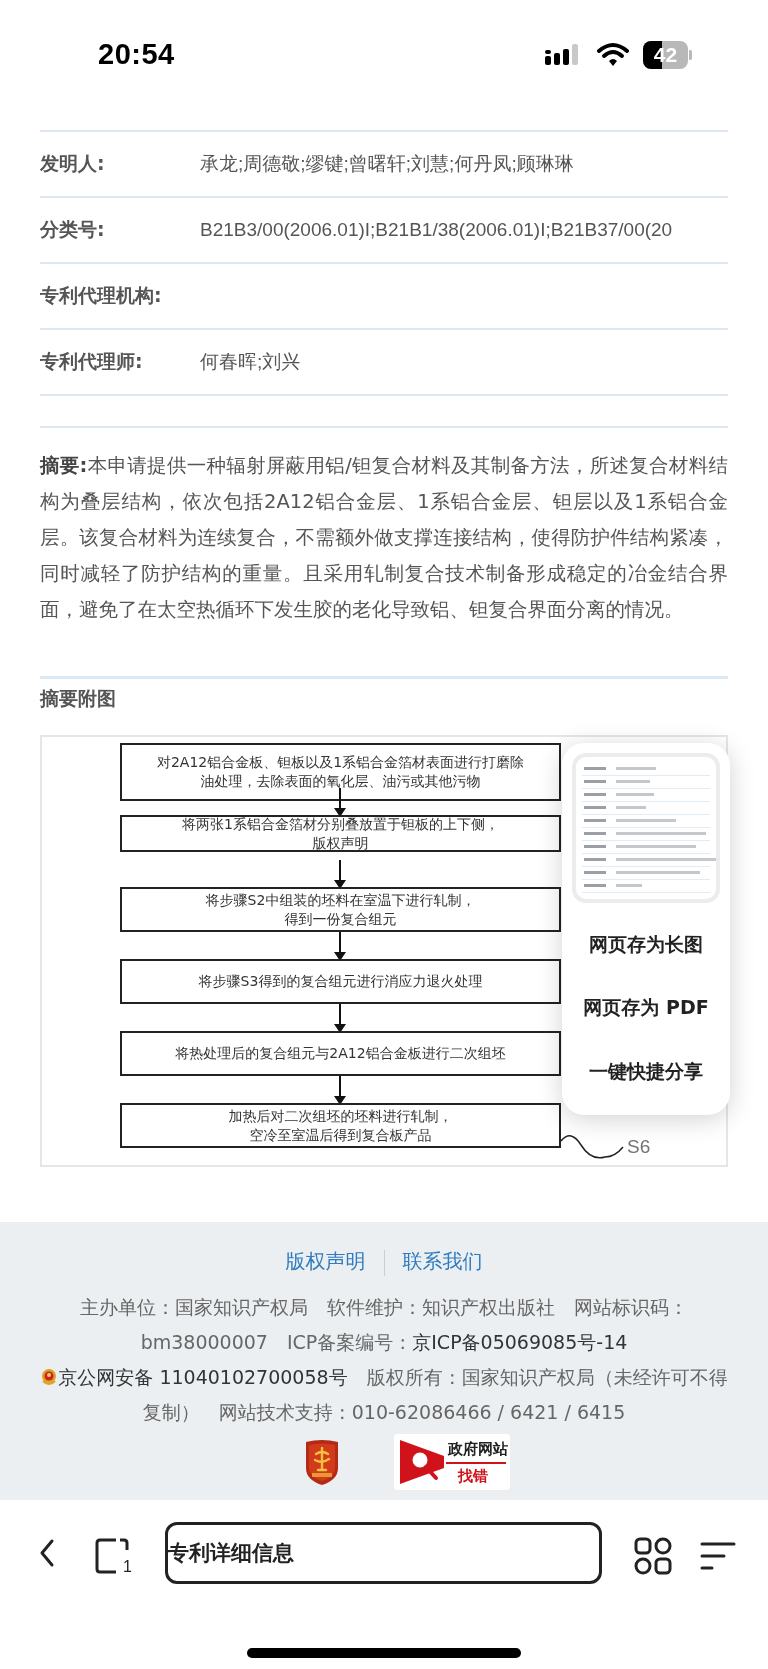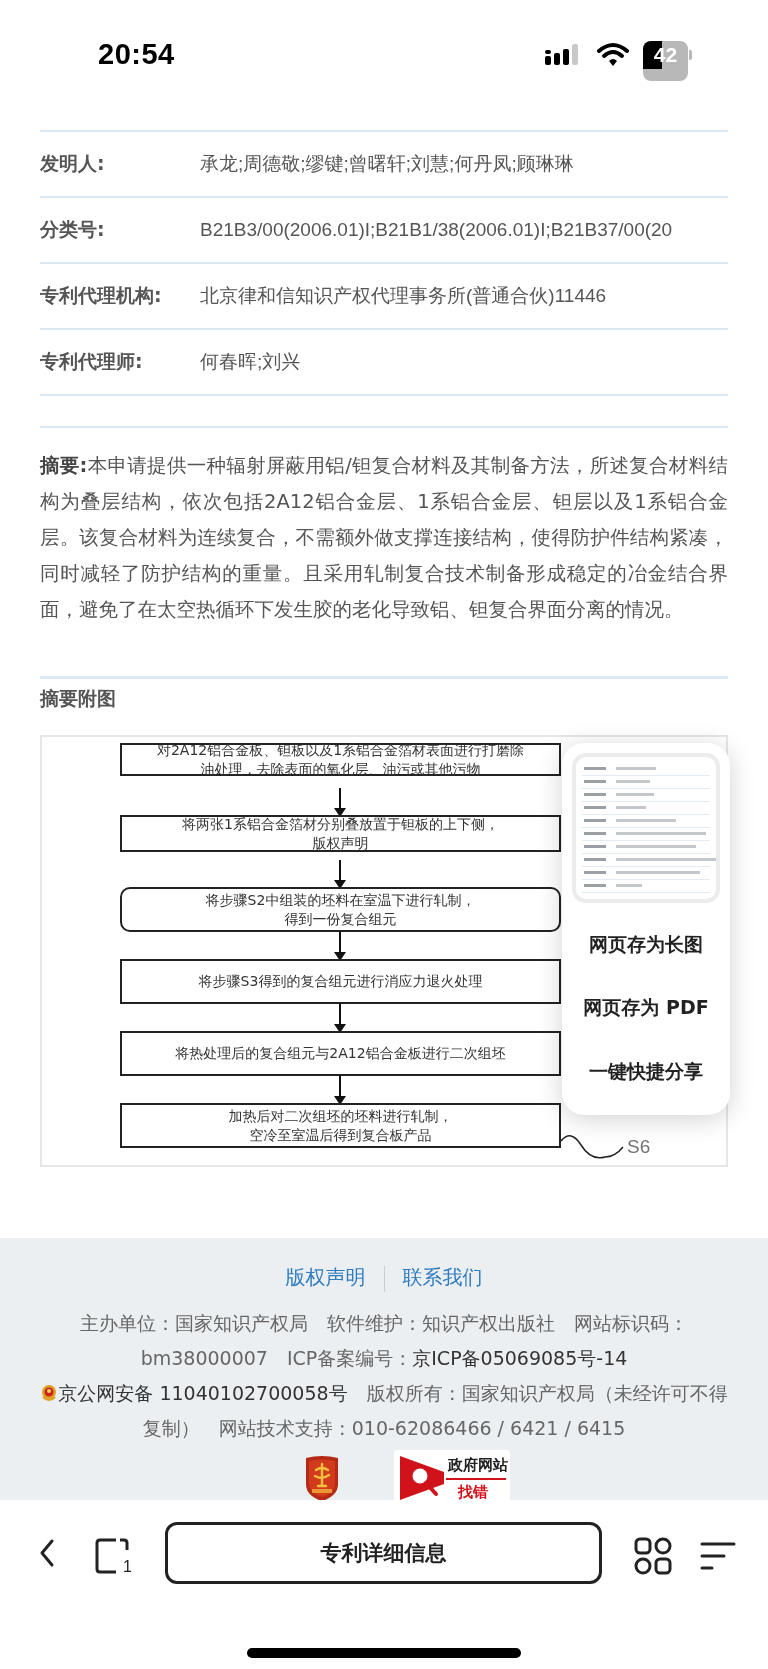--- a/index.html
+++ b/index.html
@@ -5,21 +5,21 @@
   * { box-sizing: border-box; margin: 0; padding: 0; }
   html, body { width: 768px; height: 1669px; background: #ffffff; overflow: hidden; }
   body { position: relative; font-family: "DejaVu Sans", "Liberation Sans", sans-serif; color: #333; }
 
   
   .status-bar { position: absolute; left: 0; top: 0; width: 768px; height: 110px; }
   .status-time { position: absolute; left: 98px; top: 38px; font-family: "Liberation Sans", sans-serif; font-weight: bold; font-size: 29px; color: #000; letter-spacing: 0.5px; }
   .signal { position: absolute; left: 545px; top: 43px; width: 38px; height: 24px; }
   .wifi { position: absolute; left: 597px; top: 42px; width: 32px; height: 26px; }
   .battery { position: absolute; left: 643px; top: 41px; width: 50px; height: 28px; }
-  .battery-body { position: absolute; left: 0; top: 0; width: 45px; height: 40px; border-radius: 8px; background: #b8b8b8; overflow: hidden; }
+  .battery-body { position: absolute; left: 0; top: 0; width: 45px; height: 28px; border-radius: 8px; background: #b8b8b8; overflow: hidden; }
   .battery-fill { position: absolute; left: 0; top: 0; height: 28px; background: #000; }
   .battery-text { position: absolute; left: 0; top: 0; width: 45px; height: 28px; line-height: 28px; text-align: center; color: #fff; font-family: "Liberation Sans", sans-serif; font-weight: bold; font-size: 21px; }
   .battery-tip { position: absolute; left: 46px; top: 9px; width: 3px; height: 10px; border-radius: 0 2px 2px 0; background: #b8b8b8; }
 
   
   .info { position: absolute; left: 40px; top: 130px; width: 688px; }
   .hr { height: 2px; background: #dce8f4; }
   .row { height: 64px; display: flex; align-items: center; font-size: 19px; white-space: nowrap; overflow: hidden; }
   .row-label { width: 160px; font-weight: bold; color: #555; flex: none; }
   .row-value { color: #555; font-family: "Liberation Sans", "DejaVu Sans", sans-serif; }
@@ -41,35 +41,35 @@
 
   
   .popup { position: absolute; left: 562px; top: 743px; width: 168px; height: 372px; background: #fff; border-radius: 22px; box-shadow: 0 4px 26px rgba(0,0,0,0.18); }
   .thumb { position: absolute; left: 10px; top: 10px; width: 148px; height: 150px; border: 4px solid #ececec; border-radius: 14px; background: #fff; overflow: hidden; padding: 6px 6px; }
   .thumb-line { height: 13px; border-bottom: 1px solid #e3ecf5; position: relative; }
   .thumb-line .tl { position: absolute; left: 2px; top: 4px; width: 22px; height: 3px; background: #9aa0a6; }
   .thumb-line .tv { position: absolute; left: 34px; top: 4px; height: 3px; background: #c4c8cc; }
   .popup-item { position: absolute; left: 0; width: 168px; text-align: center; font-size: 19px; font-weight: bold; color: #222; }
 
   
-  .footer { position: absolute; left: 0; top: 1222px; width: 768px; height: 278px; background: #eceff1; margin-top: 16px; }
+  .footer { position: absolute; left: 0; top: 1222px; width: 768px; height: 278px; background: #eceff1; }
   .footer-links { position: absolute; left: 0; top: 26px; width: 768px; text-align: center; font-size: 20px; color: #2e7bbf; }
   .footer-links span { display: inline-block; padding: 0 18px; }
   .footer-links .sep { width: 1px; height: 26px; background: #c9ced3; padding: 0; vertical-align: middle; }
   .footer-text { position: absolute; left: 36px; top: 68px; width: 696px; text-align: center; font-size: 19px; line-height: 35px; color: #666; }
   .footer-text .dark { color: #333; }
   .police-icon { display: inline-block; width: 18px; height: 20px; vertical-align: -3px; }
   .badge-party { position: absolute; left: 303px; top: 216px; width: 38px; height: 48px; }
   .badge-gov { position: absolute; left: 394px; top: 212px; width: 116px; height: 56px; background: #fff; border-radius: 4px; }
 
   
   .bottom-bar { position: absolute; left: 0; top: 1500px; width: 768px; height: 169px; background: #fff; }
   .back-icon { position: absolute; left: 36px; top: 37px; width: 22px; height: 32px; }
   .tabs-icon { position: absolute; left: 94px; top: 36px; width: 40px; height: 40px; }
-  .title-pill { position: absolute; left: 165px; top: 22px; width: 437px; height: 62px; border: 3px solid #222; border-radius: 12px; display: flex; align-items: center; justify-content: center; font-size: 21px; font-weight: bold; color: #222; }
+  .title-pill { position: absolute; left: 165px; top: 22px; width: 437px; height: 62px; border: 3px solid #222; border-radius: 12px; display: flex; align-items: center; justify-content: flex-start; font-size: 21px; font-weight: bold; color: #222; }
   .apps-icon { position: absolute; left: 633px; top: 36px; width: 40px; height: 40px; }
   .menu-icon { position: absolute; left: 700px; top: 40px; width: 36px; height: 32px; }
   .home-indicator { position: absolute; left: 247px; top: 148px; width: 274px; height: 10px; border-radius: 5px; background: #000; }
 </style>
 </head>
 <body>
 
 <div class="status-bar">
   <div class="status-time">20:54</div>
   <svg class="signal" viewBox="0 0 38 24">
@@ -102,54 +102,53 @@
     <span class="row-value">承龙;周德敬;缪键;曾曙轩;刘慧;何丹凤;顾琳琳</span>
   </div>
   <div class="hr"></div>
   <div class="row">
     <span class="row-label">分类号:</span>
     <span class="row-value">B21B3/00(2006.01)I;B21B1/38(2006.01)I;B21B37/00(20</span>
   </div>
   <div class="hr"></div>
   <div class="row">
     <span class="row-label">专利代理机构:</span>
-    <span class="row-value">北京律和信知识产权代理事务所(普通合伙)11446</span>
   </div>
   <div class="hr"></div>
   <div class="row">
     <span class="row-label">专利代理师:</span>
     <span class="row-value">何春晖;刘兴</span>
   </div>
   <div class="hr"></div>
   <div class="row empty"></div>
   <div class="hr"></div>
 </div>
 
 <div class="abstract">
   <span class="abstract-label">摘要:</span><span>本申请提供一种辐射屏蔽用铝/钽复合材料及其制备方法，所述复合材料结构为叠层结构，依次包括2A12铝合金层、1系铝合金层、钽层以及1系铝合金层。该复合材料为连续复合，不需额外做支撑连接结构，使得防护件结构紧凑，同时减轻了防护结构的重量。且采用轧制复合技术制备形成稳定的冶金结合界面，避免了在太空热循环下发生胶的老化导致铝、钽复合界面分离的情况。</span>
 </div>
 <div class="divider2"></div>
 <div class="fig-title">摘要附图</div>
 
 <div class="figure">
-  <div class="flow-box" style="top:6px;height:33px;">
+  <div class="flow-box" style="top:6px;height:58px;">
     <div>
         <div>对2A12铝合金板、钽板以及1系铝合金箔材表面进行打磨除</div>
         <div>油处理，去除表面的氧化层、油污或其他污物</div>
       </div>
   </div>
   <div class="flow-arrow" style="top:51px;height:27px;"></div>
   <div class="flow-box" style="top:78px;height:37px;">
     <div>
         <div>将两张1系铝合金箔材分别叠放置于钽板的上下侧，</div>
         <div>版权声明</div>
       </div>
   </div>
   <div class="flow-arrow" style="top:123px;height:27px;"></div>
-  <div class="flow-box" style="top:150px;height:45px;border-radius:10px;">
+  <div class="flow-box" style="top:150px;height:45px;">
     <div>
         <div>将步骤S2中组装的坯料在室温下进行轧制，</div>
         <div>得到一份复合组元</div>
       </div>
   </div>
   <div class="flow-arrow" style="top:195px;height:27px;"></div>
   <div class="flow-box" style="top:222px;height:45px;">
     <div>将步骤S3得到的复合组元进行消应力退火处理</div>
   </div>
   <div class="flow-arrow" style="top:267px;height:27px;"></div>

